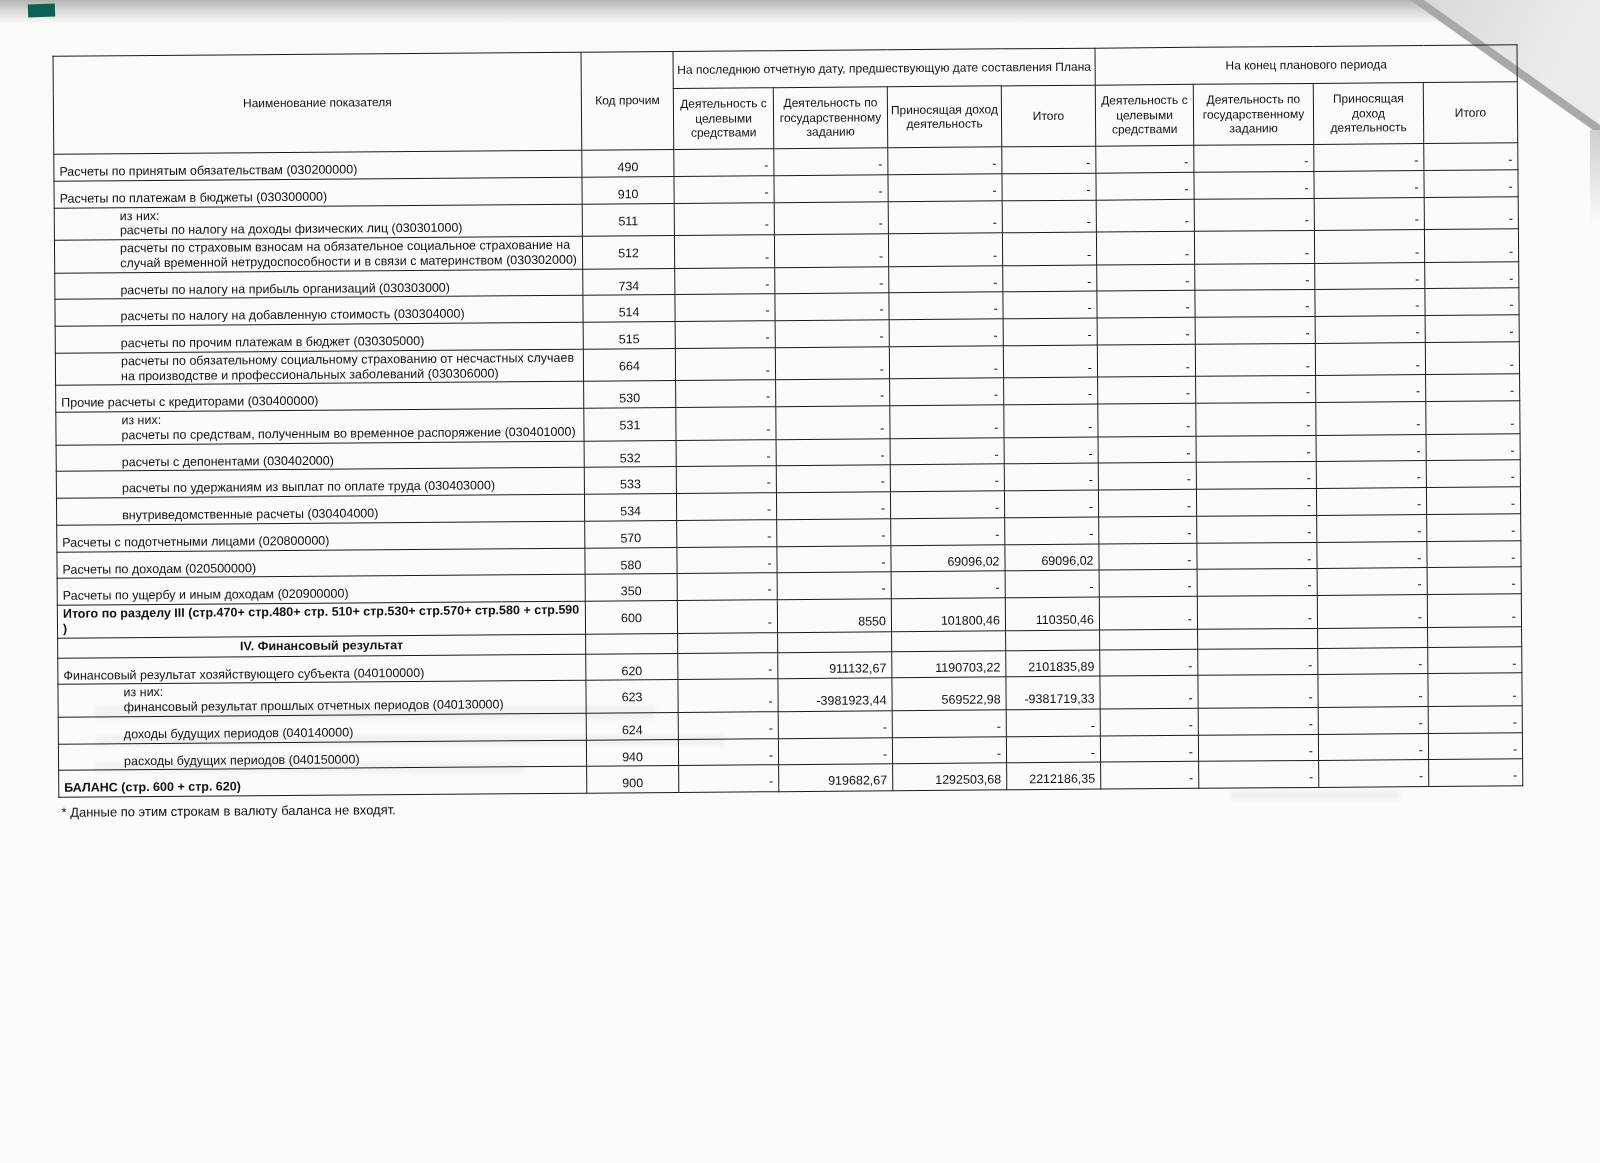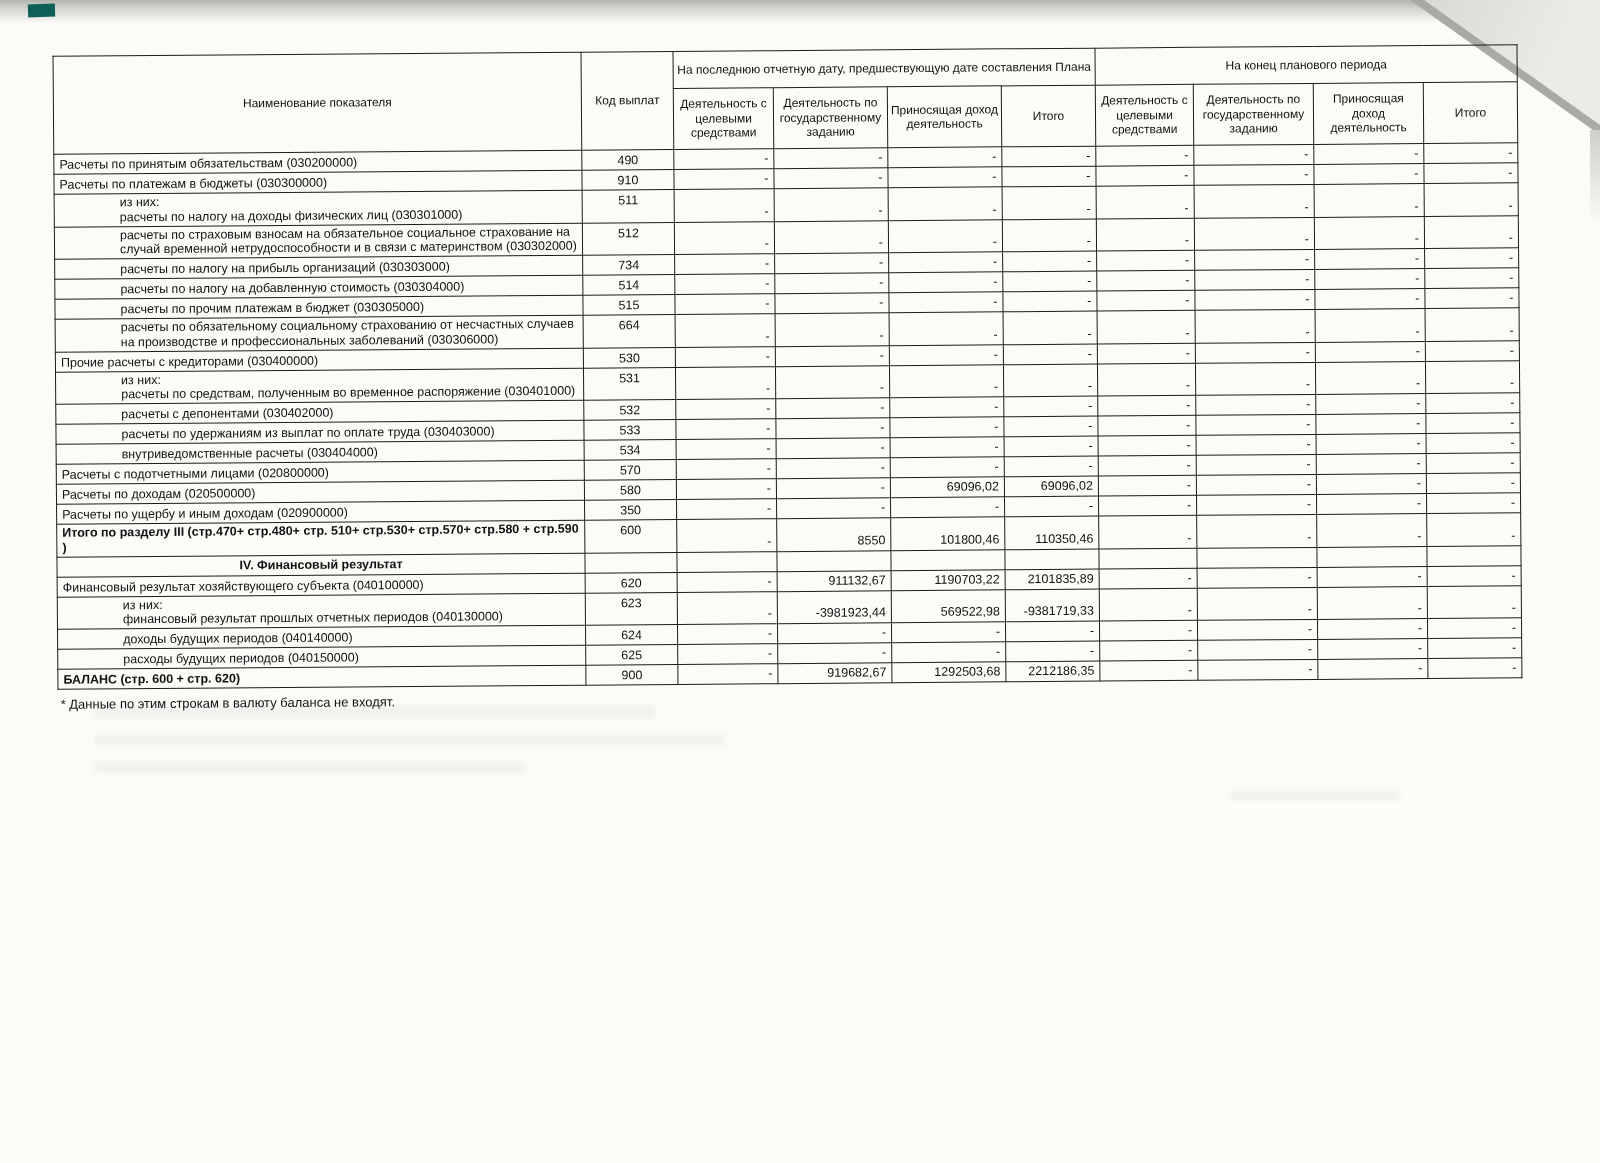--- a/index.html
+++ b/index.html
@@ -74,21 +74,21 @@
   }
   td.name-cell {
     text-align: left;
     vertical-align: bottom;
     padding: 1px 4px 1px 5px;
   }
   td.name-cell .indent { padding-left: 60px; }
   td.code-cell {
     text-align: center;
     vertical-align: top;
-    padding-top: 3px;
+    padding-top: 10px;
   }
   td.val-cell {
     text-align: right;
     vertical-align: bottom;
     padding: 1px 5px 2px 2px;
     white-space: nowrap;
   }
   tr.bold td.name-cell { font-weight: bold; }
   td.section-cell {
     text-align: center;
@@ -127,21 +127,21 @@
       <col style="width:114px">
       <col style="width:94px">
       <col style="width:98px">
       <col style="width:120px">
       <col style="width:110px">
       <col style="width:94px">
     </colgroup>
     <thead>
       <tr>
         <th rowspan="2">Наименование показателя</th>
-        <th rowspan="2">Код выплат</th>
+        <th rowspan="2">Код прочим</th>
         <th colspan="4" class="group-h">На последнюю отчетную дату, предшествующую дате составления Плана</th>
         <th colspan="4" class="group-h">На конец планового периода</th>
       </tr>
       <tr class="col-head">
         <th>Деятельность с целевыми средствами</th>
         <th>Деятельность по государственному заданию</th>
         <th>Приносящая доход деятельность</th>
         <th>Итого</th>
         <th>Деятельность с целевыми средствами</th>
         <th>Деятельность по государственному заданию</th>
@@ -442,21 +442,21 @@
           <td class="val-cell">-</td>
           <td class="val-cell">-</td>
           <td class="val-cell">-</td>
           <td class="val-cell">-</td>
           <td class="val-cell">-</td>
         </tr>
         <tr>
           <td class="name-cell">
             <div class="indent">расходы будущих периодов (040150000)</div>
           </td>
-          <td class="code-cell">625</td>
+          <td class="code-cell">940</td>
           <td class="val-cell">-</td>
           <td class="val-cell">-</td>
           <td class="val-cell">-</td>
           <td class="val-cell">-</td>
           <td class="val-cell">-</td>
           <td class="val-cell">-</td>
           <td class="val-cell">-</td>
           <td class="val-cell">-</td>
         </tr>
         <tr class="bold">

